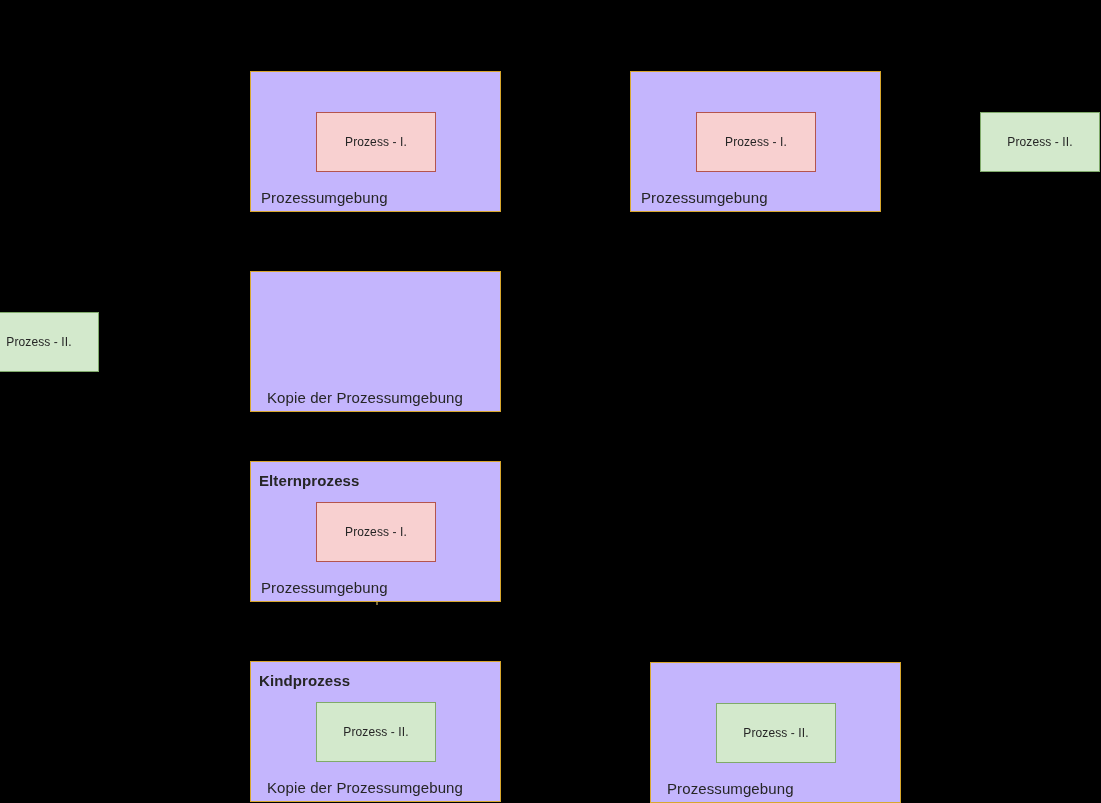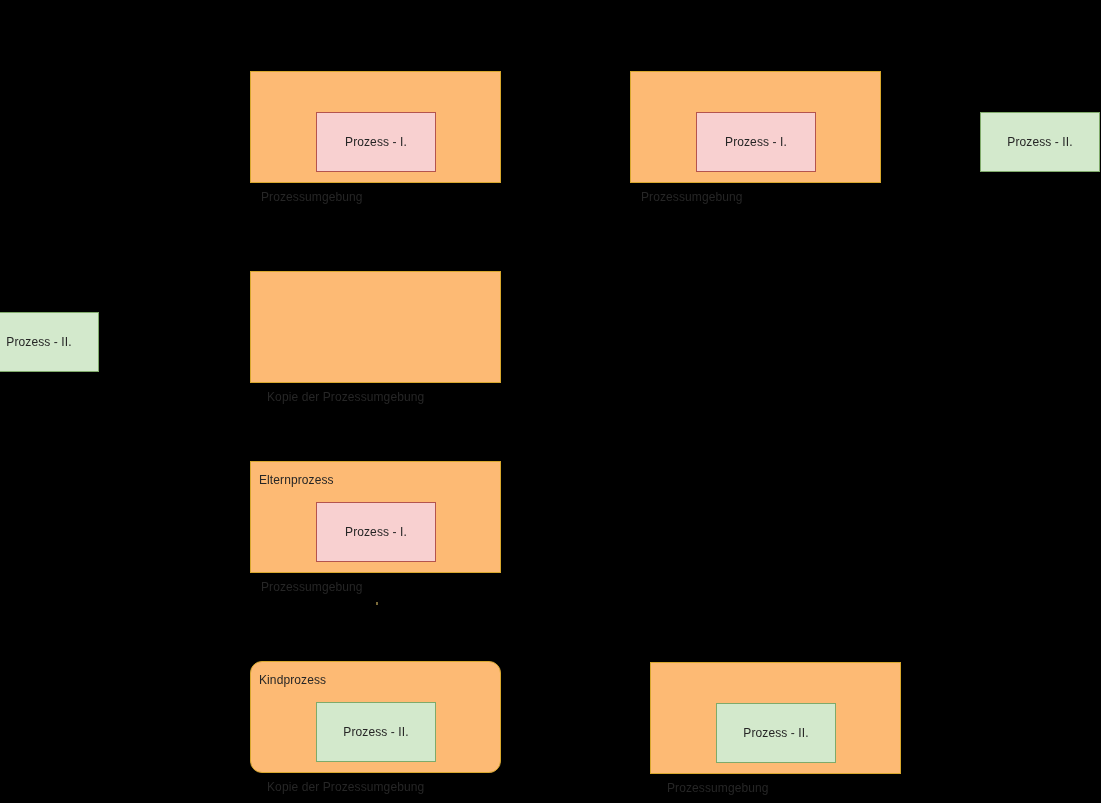--- a/index.html
+++ b/index.html
@@ -16,24 +16,24 @@
     width: 1101px;
     height: 803px;
     background: #000000;
     overflow: hidden;
   }
 
   
   .env-panel {
     position: absolute;
     box-sizing: border-box;
-    background: #fdba74;
+    background: #c4b5fd;
     border: 1px solid #D8A72E;
     width: 251px;
-    height: 112px;
+    height: 141px;
   }
 
   
   .proc-box {
     position: absolute;
     box-sizing: border-box;
     width: 120px;
     height: 60px;
     display: flex;
     align-items: center;
@@ -53,29 +53,30 @@
 
   
   .env-panel .proc-box {
     left: 65px;
     top: 40px;
   }
 
   
   .panel-label {
     position: absolute;
-    font-size: 12px;
+    font-size: 15px;
     color: #262626;
     white-space: nowrap;
     letter-spacing: 0.1px;
   }
   .label-top {
     left: 8px;
     top: 18px;
     transform: translateY(-50%);
+    font-weight: bold;
   }
   .label-bottom {
     left: 16px;
     top: 125px;
     transform: translateY(-50%);
   }
   .label-bottom.indented {
     left: 10px;
   }
 
@@ -136,21 +137,21 @@
 
   <div class="env-panel" style="left:250px; top:461px;">
     <div class="panel-label label-top">Elternprozess</div>
     <div class="proc-box pink">
       <span>Prozess - I.</span>
     </div>
     <div class="panel-label label-bottom indented">Prozessumgebung</div>
     <div class="connector-tick" style="left:125px; top:140px;"></div>
   </div>
 
-  <div class="env-panel" style="left:250px; top:661px;border-radius:12px;">
+  <div class="env-panel" style="left:250px; top:661px;">
     <div class="panel-label label-top">Kindprozess</div>
     <div class="proc-box green">
       <span>Prozess - II.</span>
     </div>
     <div class="panel-label label-bottom">Kopie der Prozessumgebung</div>
   </div>
 
   <div class="env-panel" style="left:650px; top:662px;">
     <div class="proc-box green">
       <span>Prozess - II.</span>

